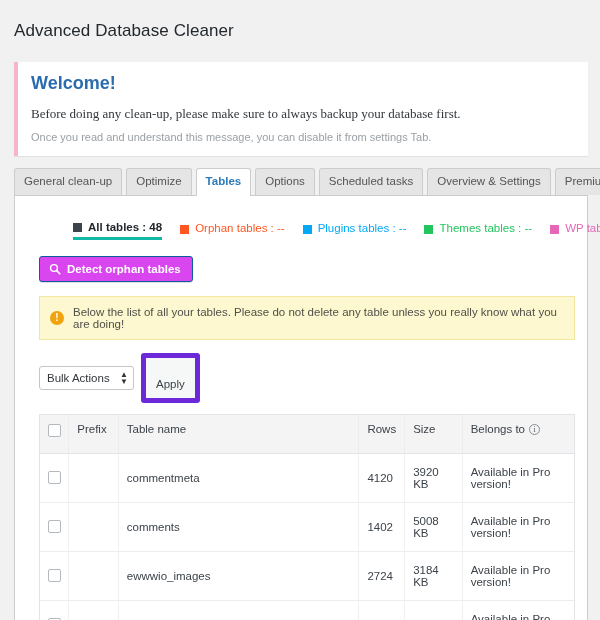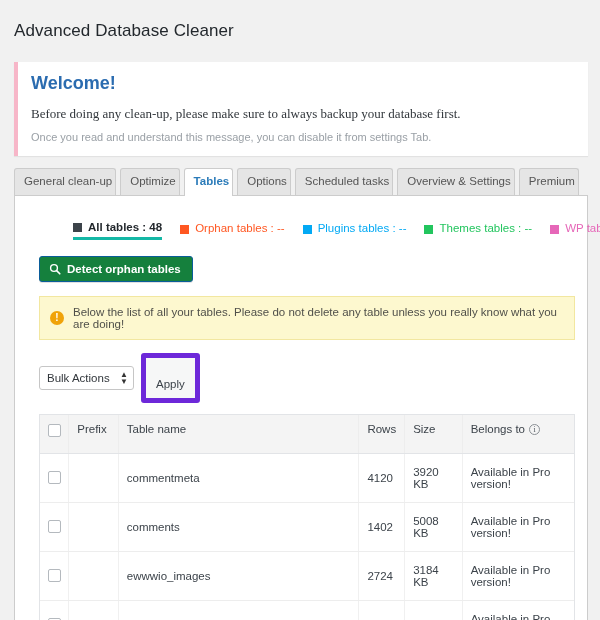--- a/index.html
+++ b/index.html
@@ -56,21 +56,21 @@
     position: relative;
     z-index: 3;
   }
   .tab {
     background: #e5e5e5;
     border: 1px solid #ccc;
     border-bottom: none;
     color: #555;
     font-size: 11.5px;
     line-height: 1;
-    padding: 7px 3px 7px 9px;
+    padding: 7px 9px 7px 9px;
     margin-right: 4px;
     border-radius: 3px 3px 0 0;
     cursor: pointer;
     white-space: nowrap;
   }
   .tab.active {
     background: #ffffff;
     color: #2b7bb9;
     font-weight: bold;
     border-color: #ccc;
@@ -115,21 +115,21 @@
     border-bottom: 3px solid #14b8a6;
     font-weight: bold;
   }
   .legend-item .lbl { line-height: 1; }
 
   
   #detect-row { padding: 16px 0 0 24px; }
   #detect-orphan-button {
     display: inline-flex;
     align-items: center;
-    background: #15803d;
+    background: #d946ef;
     border: 1px solid #0a5d99;
     color: #fff;
     font-size: 11.5px;
     font-weight: bold;
     border-radius: 3px;
     padding: 6px 11px 6px 9px;
     cursor: pointer;
     box-shadow: 0 1px 0 rgba(0,0,0,.12);
   }
   #detect-orphan-button svg { margin-right: 6px; }

